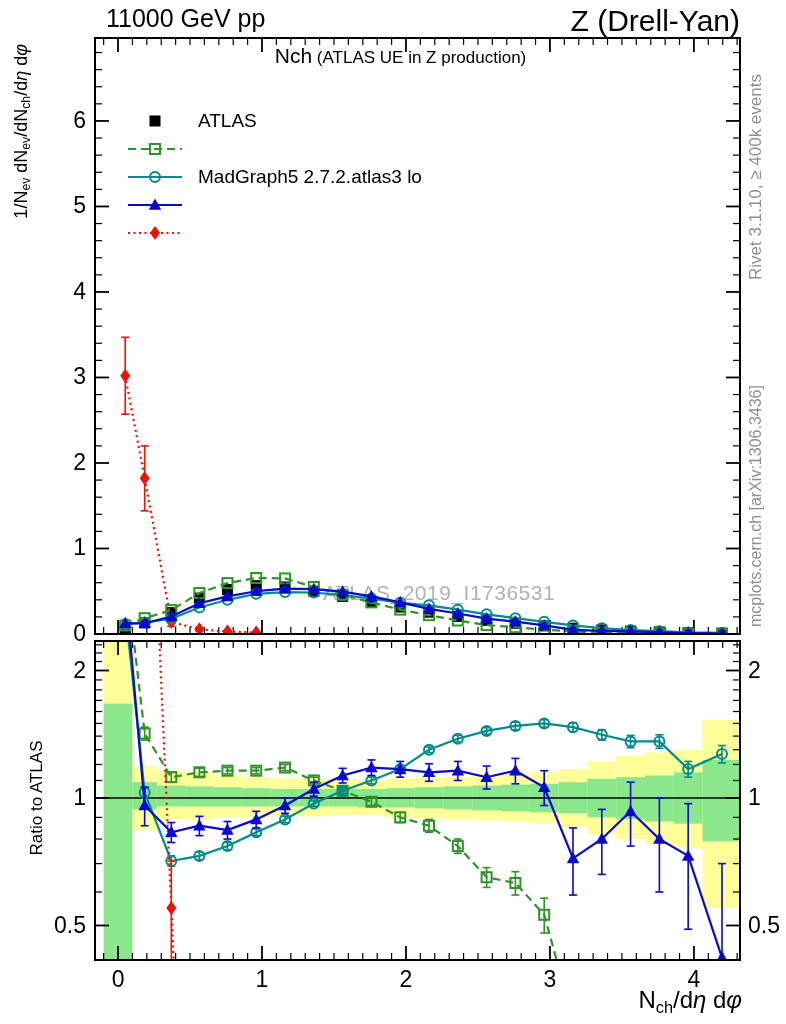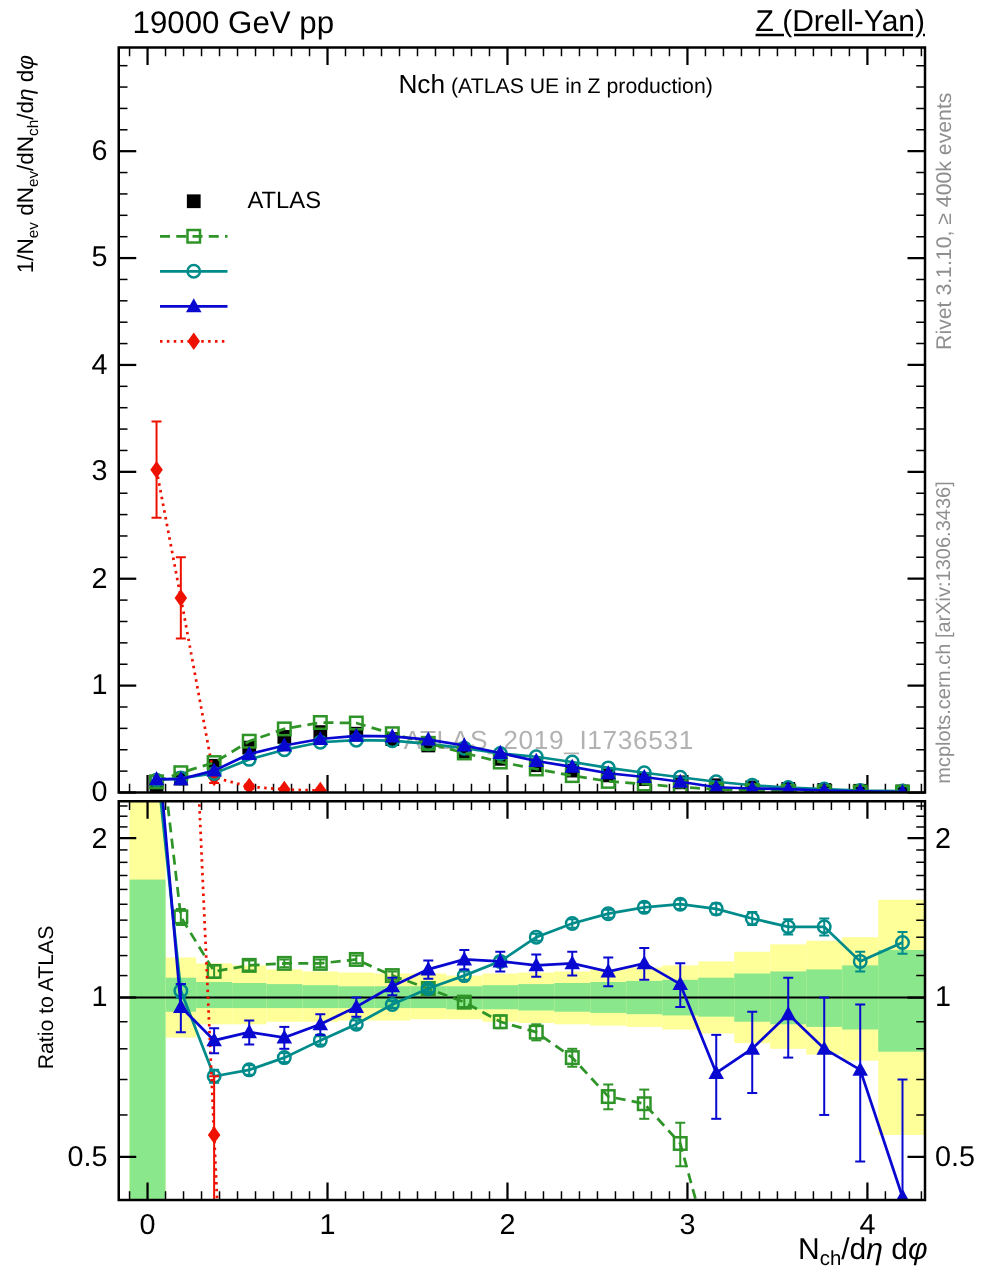--- a/index.html
+++ b/index.html
@@ -2,34 +2,34 @@
 <html><head>
 <meta charset="utf-8">
 <style>
   html,body{margin:0;padding:0;background:#fff;}
   #fig{position:relative;width:786px;height:1024px;background:#fff;overflow:hidden;
        font-family:"Liberation Sans","DejaVu Sans",sans-serif;color:#000;}
   #chart{position:absolute;left:0;top:0;z-index:1;}
   .txt{position:absolute;z-index:2;white-space:nowrap;}
   #watermark{position:absolute;z-index:0;left:323px;top:581px;font-size:21px;color:#b2b2b2;letter-spacing:.5px;}
   #hdr-left{left:106px;top:4px;font-size:25px;}
-  #hdr-right{right:46px;top:4px;font-size:24px;text-decoration:underline;}
-  #plot-title{left:95px;top:56px;width:611px;text-align:center;padding-left:44px;}
+  #hdr-right{right:46px;top:4px;font-size:30px;}
+  #plot-title{left:95px;top:44px;width:611px;text-align:center;}
   #plot-title .t-main{font-size:21px;}
   #plot-title .t-sub{font-size:17px;}
   .vtext{position:absolute;z-index:2;white-space:nowrap;transform:rotate(-90deg);text-align:center;}
   #ylabel-top{width:420px;left:-188px;top:120px;font-size:18px;}
   #ylabel-ratio{width:300px;left:-113px;top:788px;font-size:17px;}
   #note-top{width:400px;left:556px;top:167px;font-size:17px;color:#8f8f8f;}
   #note-bottom{width:400px;left:556px;top:497px;font-size:16px;color:#8f8f8f;}
   #xlabel{right:44px;top:986px;font-size:24px;margin-left:35px;}
   .sb{font-size:68%;vertical-align:-0.3em;}
   .it{font-style:italic;}
   .tk{position:absolute;z-index:2;font-size:23px;white-space:nowrap;}
-  #legend{position:absolute;z-index:3;left:126px;top:107px;margin-top:40px;}
+  #legend{position:absolute;z-index:3;left:126px;top:107px;}
   .lg-row{display:flex;align-items:center;height:28px;}
   .lg-lab{font-size:19px;margin-left:14px;}
 </style>
 </head>
 <body>
 
 <div id="fig">
   <div id="watermark" class="">ATLAS_2019_I1736531</div>
   <svg id="chart" width="786" height="1024">
       <defs>
@@ -749,21 +749,21 @@
         <path d="M601.7857142857142 832.5458320981387L607.9857142857143 843.8458320981387L595.5857142857142 843.8458320981387Z" fill="#0808d0"></path>
         <path d="M630.5803571428571 804.8489157800034L636.7803571428572 816.1489157800033L624.3803571428571 816.1489157800033Z" fill="#0808d0"></path>
         <path d="M659.375 832.5458320981387L665.575 843.8458320981387L653.175 843.8458320981387Z" fill="#0808d0"></path>
         <path d="M688.1696428571428 849.3890329390752L694.3696428571428 860.6890329390751L681.9696428571427 860.6890329390751Z" fill="#0808d0"></path>
         <path d="M722.0033482142858 951.0711927919855L728.2033482142858 962.3711927919854L715.8033482142857 962.3711927919854Z" fill="#0808d0"></path>
       </g>
       <rect x="95" y="38" width="645" height="596" fill="none" stroke="#000" stroke-width="2"></rect>
       <rect x="95" y="641" width="645" height="319" fill="none" stroke="#000" stroke-width="2"></rect>
     </svg>
 
-  <div id="hdr-left" class="txt">19000 GeV pp</div>
+  <div id="hdr-left" class="txt">11000 GeV pp</div>
   <div id="hdr-right" class="txt">Z (Drell-Yan)</div>
 
   <div id="plot-title" class="txt">
     <span class="t-main">Nch</span><span class="t-sub"> (ATLAS UE in Z production)</span>
   </div>
 
   <div id="ylabel-top" class="vtext"><span>1/N</span><span class="sb">ev</span><span> dN</span><span class="sb">ev</span><span>/dN</span><span class="sb">ch</span><span>/d</span><span class="it">η</span><span> d</span><span class="it">φ</span></div>
   <div id="ylabel-ratio" class="vtext">Ratio to ATLAS</div>
   <div id="note-top" class="vtext">Rivet 3.1.10, ≥ 400k events</div>
   <div id="note-bottom" class="vtext">mcplots.cern.ch [arXiv:1306.3436]</div>
@@ -780,20 +780,21 @@
         <svg width="58" height="20">
           <line x1="2" x2="56" y1="10" y2="10" stroke="#2e9428" stroke-width="2.2" stroke-dasharray="8,5"></line>
           <rect x="24" y="5" width="10" height="10" fill="none" stroke="#2e9428" stroke-width="2"></rect>
         </svg>
       </div>
       <div class="lg-row">
         <svg width="58" height="20">
           <line x1="2" x2="56" y1="10" y2="10" stroke="#008b8b" stroke-width="2.2"></line>
           <circle cx="29" cy="10" r="5" fill="none" stroke="#008b8b" stroke-width="2"></circle>
         </svg>
+        <span class="lg-lab">MadGraph5 2.7.2.atlas3 lo</span>
       </div>
       <div class="lg-row">
         <svg width="58" height="20">
           <line x1="2" x2="56" y1="10" y2="10" stroke="#0808d0" stroke-width="2.2"></line>
           <path d="M29 3.5L35.2 14.8L22.8 14.8Z" fill="#0808d0"></path>
         </svg>
       </div>
       <div class="lg-row">
         <svg width="58" height="20">
           <line x1="2" x2="56" y1="10" y2="10" stroke="#ee1100" stroke-width="2.2" stroke-dasharray="2,3.5"></line>

